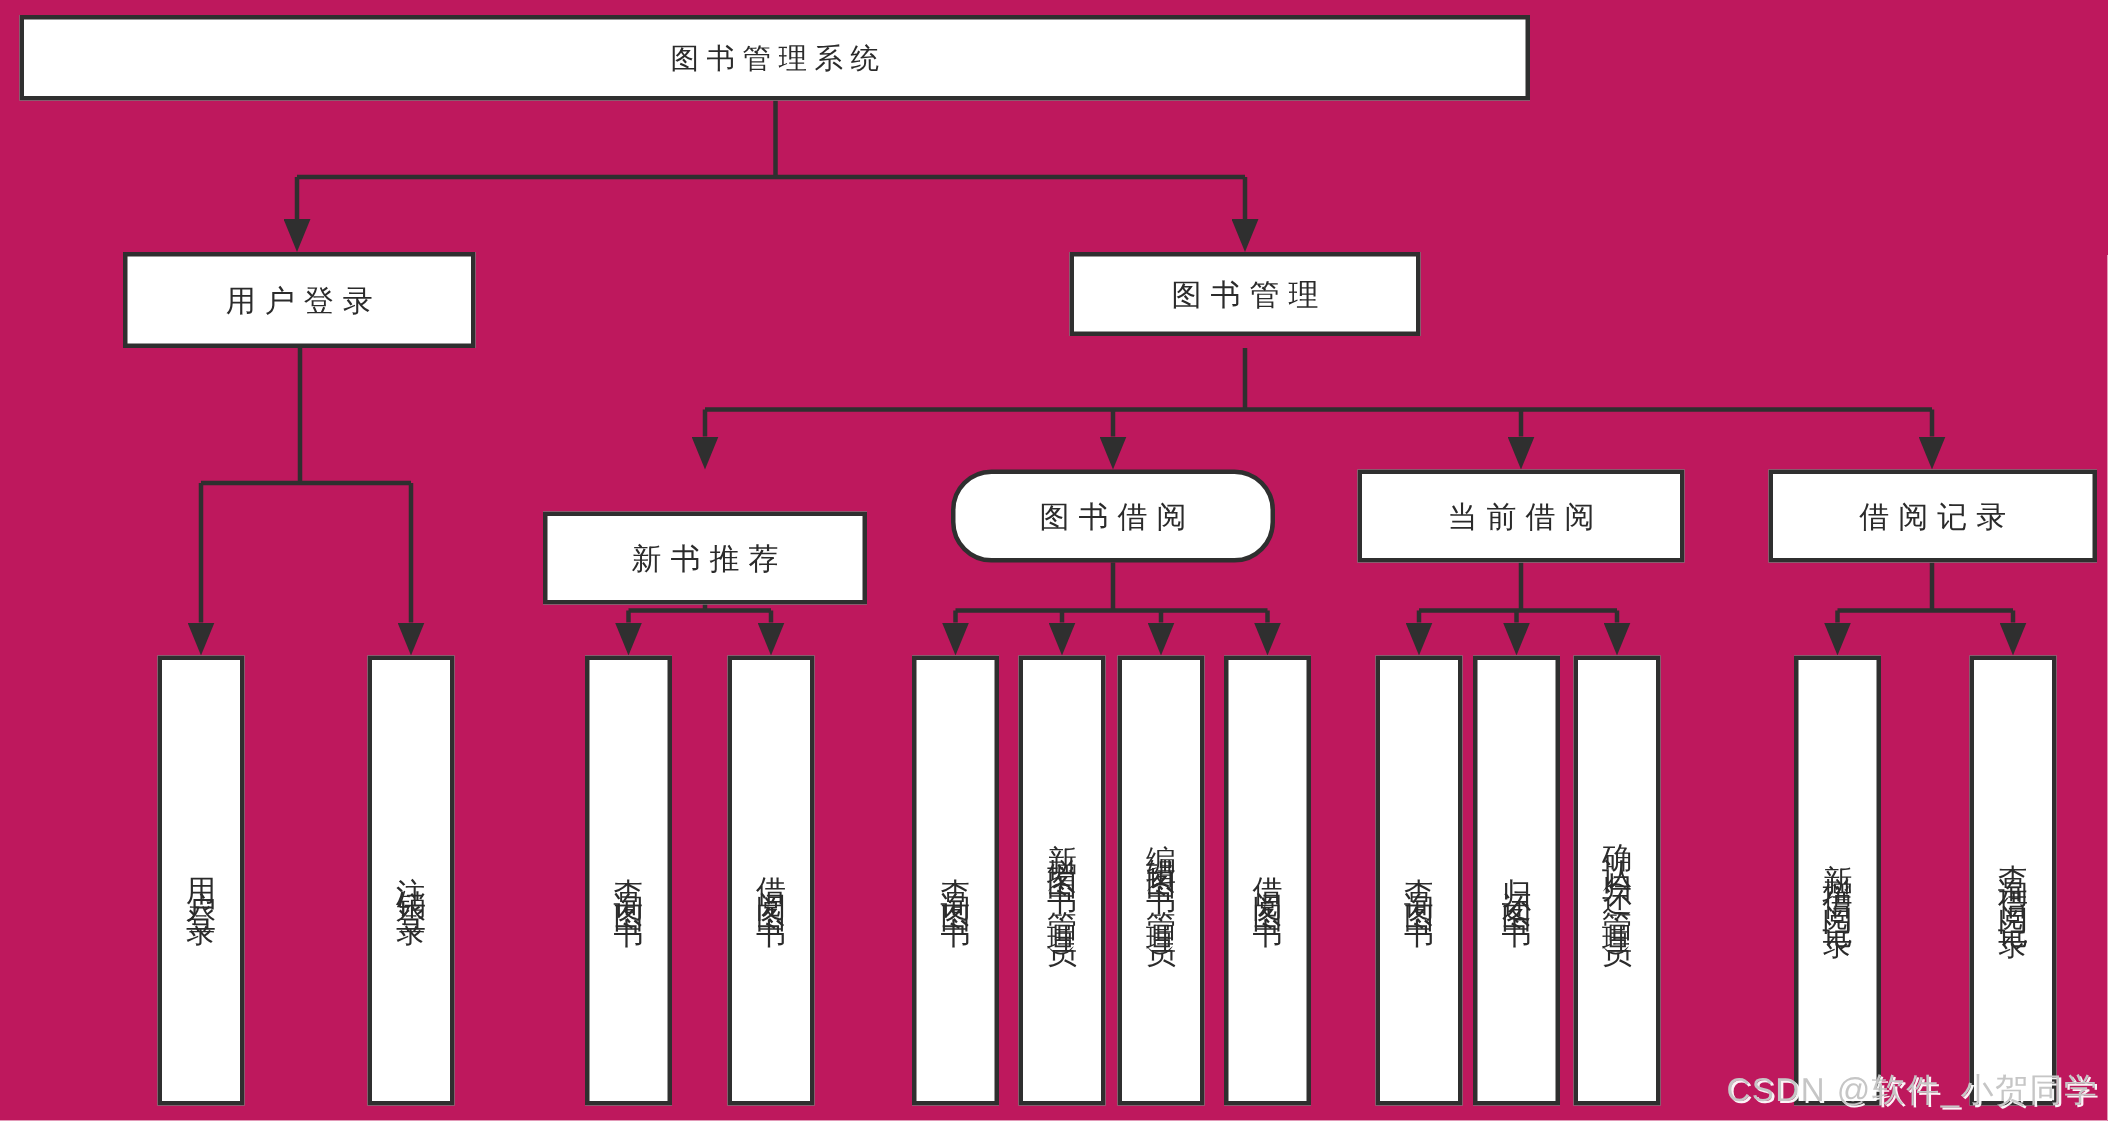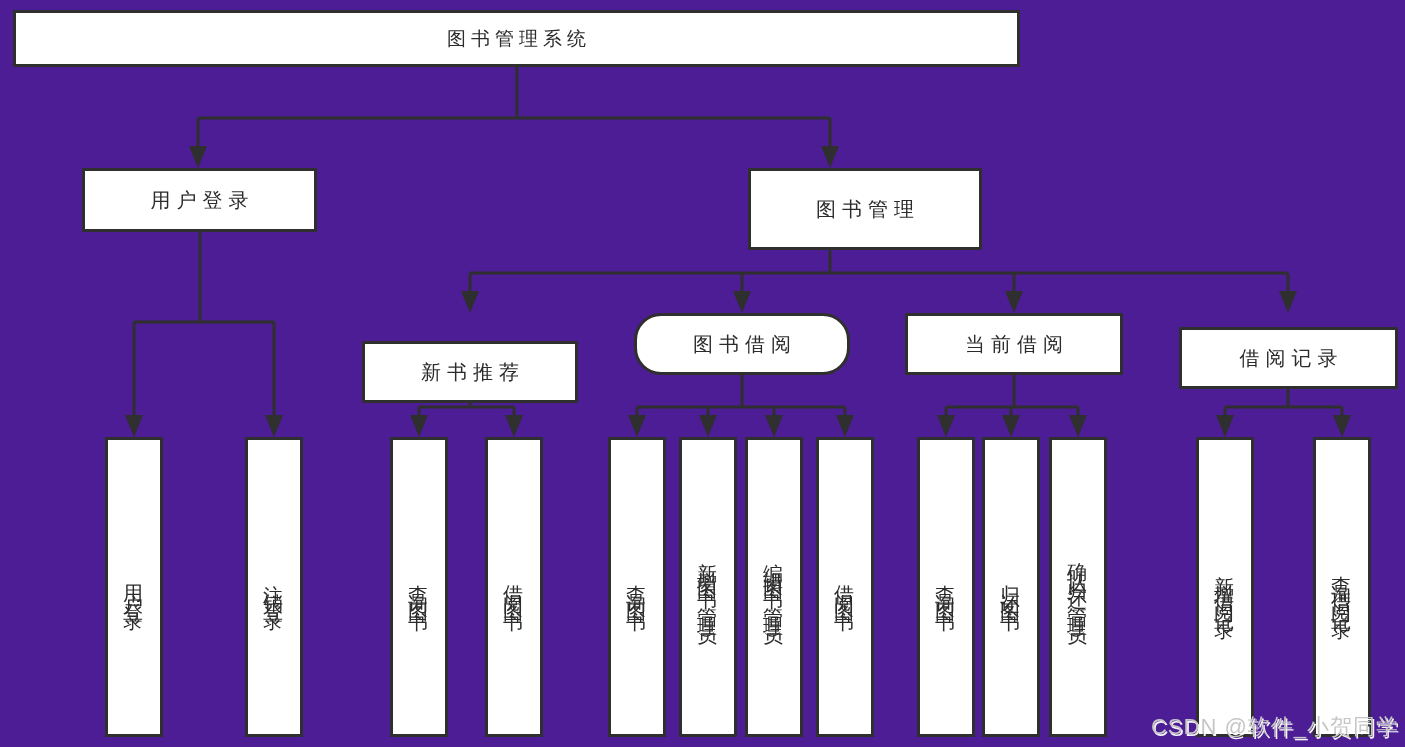--- a/index.html
+++ b/index.html
@@ -5,21 +5,21 @@
   html, body {
     margin: 0;
     padding: 0;
     background: #ffffff;
     font-family: "Liberation Sans", "DejaVu Sans", sans-serif;
   }
   #stage {
     position: relative;
     width: 1405px;
     height: 747px;
-    background: #4c1d95;
+    background: #be185d;
     overflow: hidden;
   }
   #wires {
     position: absolute;
     left: 0; top: 0;
     width: 1405px;
     height: 747px;
   }
   .node {
     position: absolute;
@@ -65,25 +65,25 @@
     font-size: 22px;
     color: #c6c6c6;
     letter-spacing: 1px;
     text-shadow: 1.5px 1.5px 0 rgba(255,255,255,0.95);
     white-space: nowrap;
   }
 
   
   #n-root           { left: 13px;   top: 10px;  width: 1007px; height: 57px; }
   #n-user-login     { left: 82px;   top: 168px; width: 235px;  height: 64px; }
-  #n-book-mgmt      { left: 713px;  top: 168px; width: 234px;  height: 82px; margin-left: 35px; }
+  #n-book-mgmt      { left: 713px;  top: 168px; width: 234px;  height: 56px; }
   #n-new-book       { left: 362px;  top: 313px; width: 216px;  height: 62px; margin-top: 28px; }
   #n-book-borrow    { left: 634px;  top: 313px; width: 216px;  height: 62px; border-radius: 27px; }
   #n-current-borrow { left: 905px;  top: 313px; width: 218px;  height: 62px; }
-  #n-borrow-record  { left: 1179px; top: 327px; width: 219px;  height: 62px; }
+  #n-borrow-record  { left: 1179px; top: 313px; width: 219px;  height: 62px; }
 
   #l-login-1  { left: 105px;  top: 437px; width: 58px; height: 300px; }
   #l-login-2  { left: 245px;  top: 437px; width: 58px; height: 300px; }
   #l-new-1    { left: 390px;  top: 437px; width: 58px; height: 300px; }
   #l-new-2    { left: 485px;  top: 437px; width: 58px; height: 300px; }
   #l-borrow-1 { left: 608px;  top: 437px; width: 58px; height: 300px; }
   #l-borrow-2 { left: 679px;  top: 437px; width: 58px; height: 300px; }
   #l-borrow-3 { left: 745px;  top: 437px; width: 58px; height: 300px; }
   #l-borrow-4 { left: 816px;  top: 437px; width: 58px; height: 300px; }
   #l-cur-1    { left: 917px;  top: 437px; width: 58px; height: 300px; }

